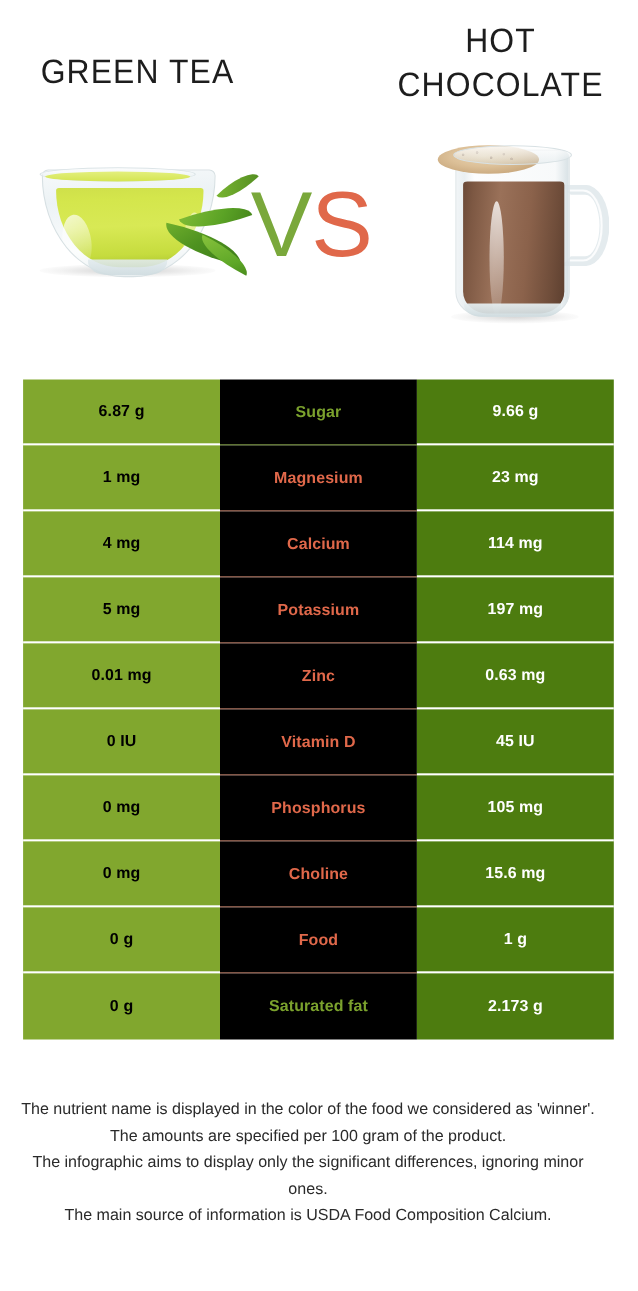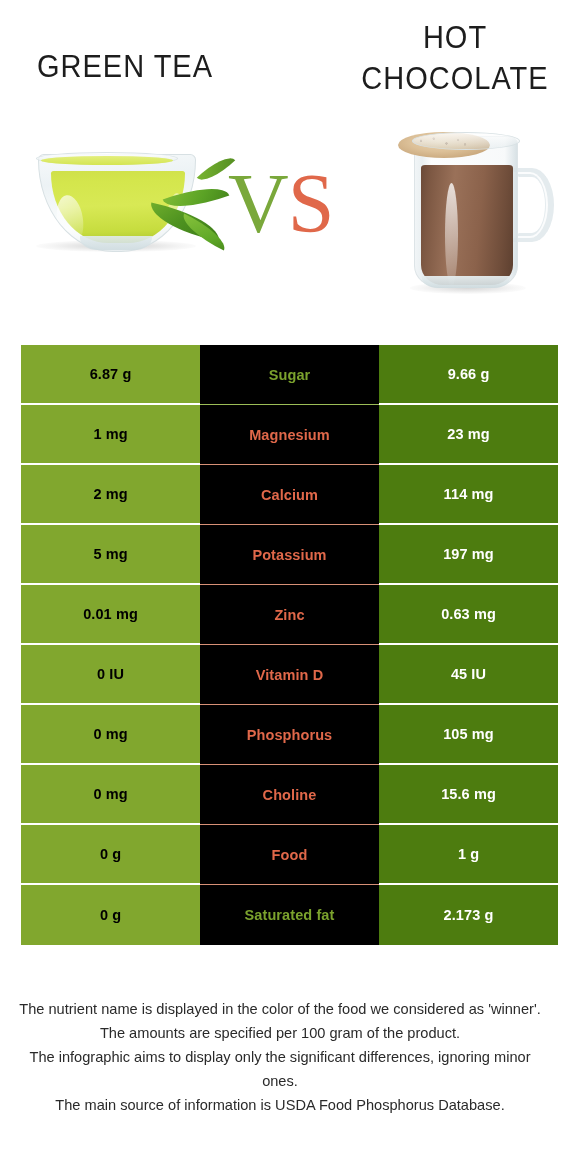--- a/index.html
+++ b/index.html
@@ -158,21 +158,21 @@
     border-radius: 0 100% 0 100%;
     transform: rotate(-44deg);
     background: linear-gradient(135deg, #78b431 0%, #558f22 100%);
   }
 
   
   .vs {
     position: absolute;
     left: 228px;
     top: 52px;
-    font-family: Liberation Serif, serif;
+    font-family: Liberation Sans, sans-serif;
     font-weight: 400;
     font-size: 84px;
     line-height: 84px;
     letter-spacing: -1px;
   }
   .vs .v { color: #7aa83b; }
   .vs .s { color: #e0684a; }
 
   
   .mug-wrap {
@@ -385,21 +385,21 @@
       <div class="cell cell-right">9.66 g</div>
     </div>
 
     <div class="row">
       <div class="cell cell-left">1 mg</div>
       <div class="cell cell-mid win-orange">Magnesium</div>
       <div class="cell cell-right">23 mg</div>
     </div>
 
     <div class="row">
-      <div class="cell cell-left">2 mg</div>
+      <div class="cell cell-left">4 mg</div>
       <div class="cell cell-mid win-orange">Calcium</div>
       <div class="cell cell-right">114 mg</div>
     </div>
 
     <div class="row">
       <div class="cell cell-left">5 mg</div>
       <div class="cell cell-mid win-orange">Potassium</div>
       <div class="cell cell-right">197 mg</div>
     </div>
 
@@ -438,16 +438,16 @@
       <div class="cell cell-mid win-green">Saturated fat</div>
       <div class="cell cell-right">2.173 g</div>
     </div>
 
   </div>
 
   <div class="footer">
     <p>The nutrient name is displayed in the color of the food we considered as 'winner'.</p>
     <p>The amounts are specified per 100 gram of the product.</p>
     <p>The infographic aims to display only the significant differences, ignoring minor ones.</p>
-    <p>The main source of information is USDA Food Phosphorus Database.</p>
+    <p>The main source of information is USDA Food Composition Calcium.</p>
   </div>
 
 </div>
 
 </body></html>

